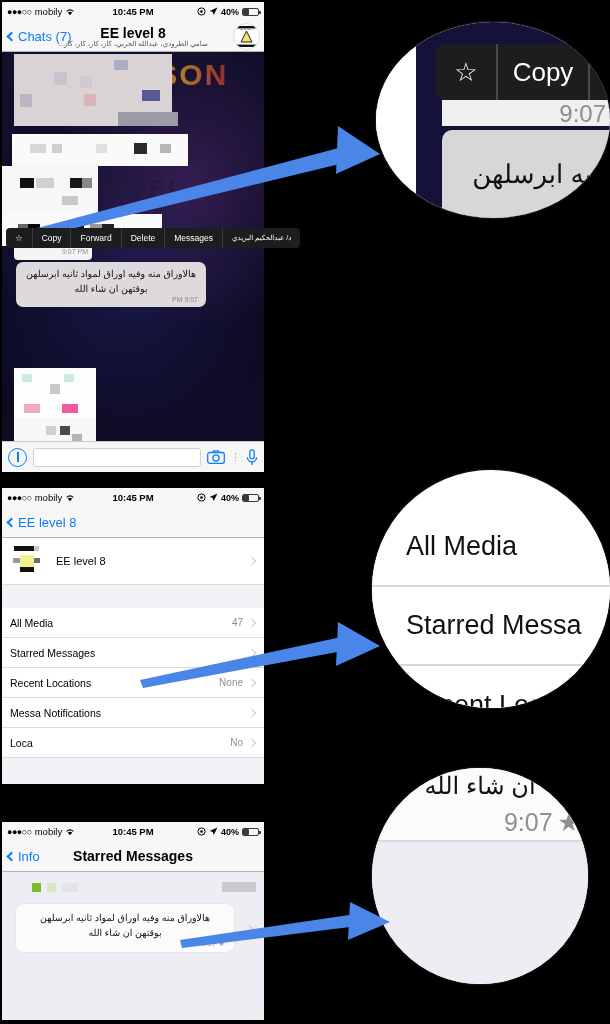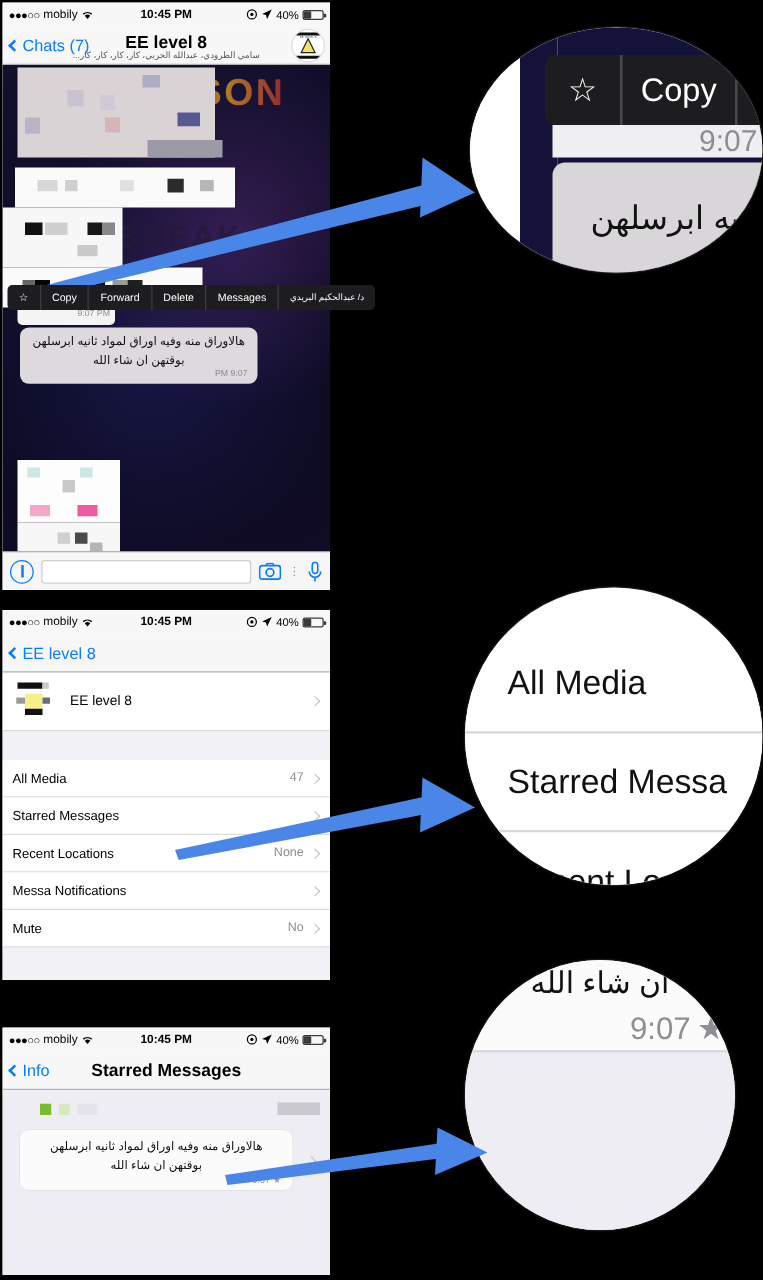--- a/index.html
+++ b/index.html
@@ -34,21 +34,21 @@
   .sb-left { display: flex; align-items: center; gap: 3px; }
   .sb-dots { letter-spacing: -0.5px; font-size: 9px; }
   .sb-carrier { font-size: 9.5px; }
   .sb-wifi { font-size: 9px; }
   .sb-center {
     position: absolute; left: 0; right: 0; text-align: center;
     font-size: 9.5px; font-weight: bold;
   }
   .sb-right {
     margin-left: auto; display: flex; align-items: center; gap: 3px;
-    font-size: 9px; position: relative; z-index: 2;
+    font-size: 9px; position: relative; z-index: 2; font-weight: bold;
   }
   .battery {
     display: inline-block; width: 17px; height: 8px;
     border: 1px solid #3a3a3a; border-radius: 2px; position: relative;
   }
   .battery::after {
     content: ""; position: absolute; right: -2.5px; top: 2px;
     width: 1.5px; height: 3px; background: #3a3a3a; border-radius: 0 1px 1px 0;
   }
   .battery i {
@@ -333,21 +333,21 @@
           <rect x="2" y="20.6" width="21" height="2.4" fill="#111"></rect>
           <polygon points="12.5,7 18,18 7,18" fill="#f5e06a" stroke="#222" stroke-width="1"></polygon>
           <text x="12.5" y="6.4" font-size="2.4" text-anchor="middle" fill="#555" font-family="Liberation Sans, sans-serif">EE LEVEL 8</text>
         </svg>
       </div>
     </div>
 
     <div class="chat-body">
       <div class="wallpaper"></div>
       <div class="wp-text wp-reason">REASON</div>
-      <div class="wp-text wp-dark">BREAK</div>
+      <div class="wp-text wp-dark">LEVEL</div>
 
       <div class="blob" style="left:12px;top:2px;width:158px;height:72px;background:#d9d3d5;">
         <span class="px" style="left:6px;top:40px;width:12px;height:13px;background:#b9b5c4;"></span>
         <span class="px" style="left:40px;top:18px;width:13px;height:13px;background:#c8c4cf;"></span>
         <span class="px" style="left:66px;top:22px;width:12px;height:12px;background:#cfcad4;"></span>
         <span class="px" style="left:70px;top:40px;width:12px;height:12px;background:#d6b4b8;"></span>
         <span class="px" style="left:128px;top:36px;width:18px;height:11px;background:#575a92;"></span>
         <span class="px" style="left:100px;top:6px;width:14px;height:10px;background:#aeacc2;"></span>
         <span class="px" style="left:104px;top:58px;width:60px;height:14px;background:#9b9aa6;"></span>
       </div>
@@ -502,21 +502,21 @@
         <span class="cell-label">Recent Locations</span>
         <span class="cell-value">None</span>
         <span class="chev-right"></span>
       </div>
       <div class="cell">
         <span class="cell-label">Messa Notifications</span>
         <span class="cell-value"></span>
         <span class="chev-right"></span>
       </div>
       <div class="cell">
-        <span class="cell-label">Mute</span>
+        <span class="cell-label">Loca</span>
         <span class="cell-value">No</span>
         <span class="chev-right"></span>
       </div>
     </div>
   </div>
 
   <div class="phone" id="phone-star">
     <div class="statusbar">
       <div class="sb-left">
         <span class="sb-dots">●●●○○</span>

